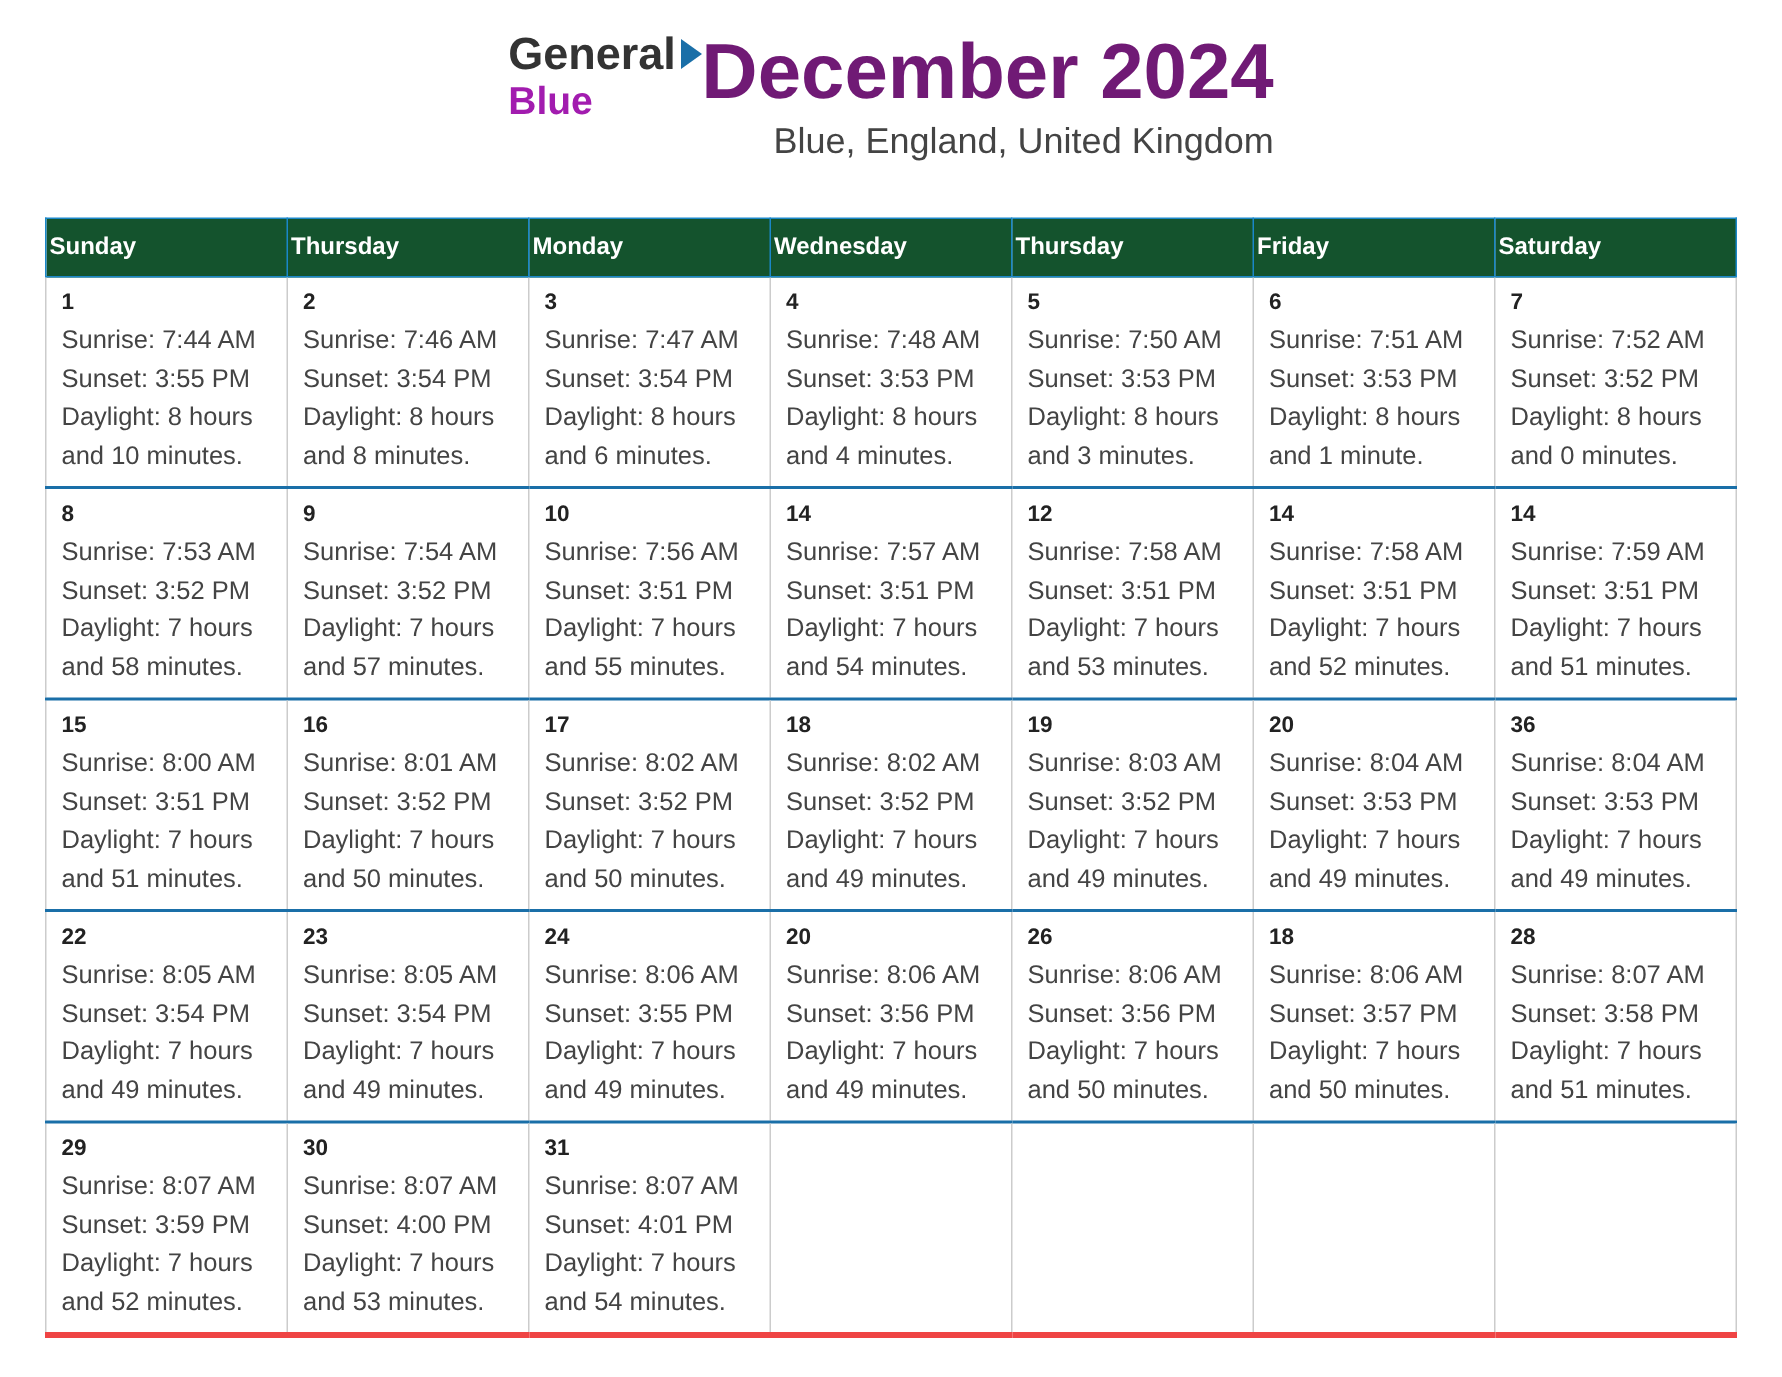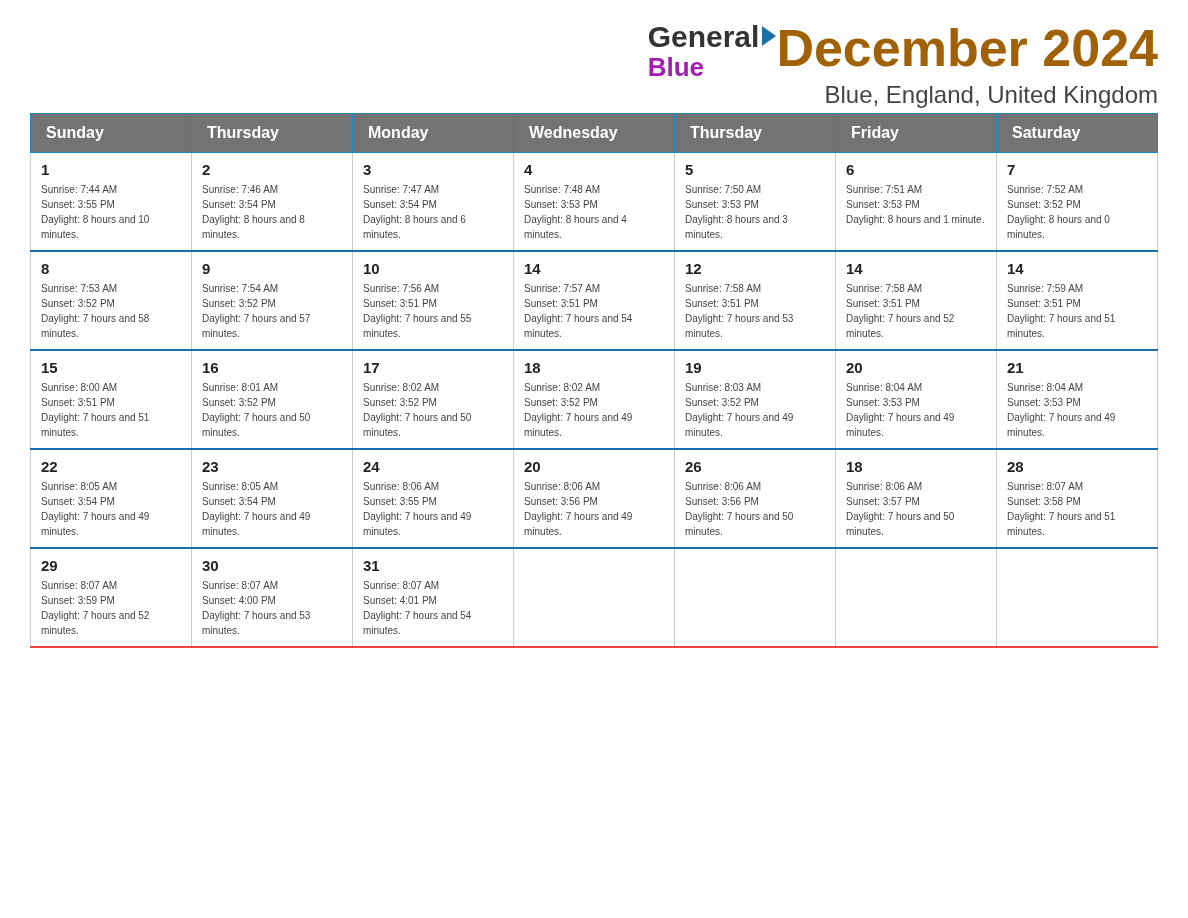--- a/index.html
+++ b/index.html
@@ -5,53 +5,53 @@
     * { margin: 0; padding: 0; box-sizing: border-box; }
     body {
       font-family: Arial, sans-serif;
       background: #fff;
       width: 1188px;
       min-height: 918px;
       padding: 20px 30px;
     }
     .header {
       display: flex;
-      justify-content: flex-end;
+      justify-content: center;
       align-items: flex-start;
-      margin-bottom: 4px;
+      margin-bottom: 36px;
     }
     .logo {
       display: flex;
       flex-direction: column;
       align-items: flex-start;
     }
     .title-block {
       text-align: right;
     }
     .title-block h1 {
       font-size: 52px;
       font-weight: bold;
-      color: #a16207;
+      color: #701a75;
       line-height: 1.1;
     }
     .title-block h2 {
       font-size: 24px;
       font-weight: normal;
       color: #444;
       margin-top: 4px;
     }
     .calendar {
       width: 100%;
       border-collapse: collapse;
       border: 1px solid #1a6fa8;
     }
     .calendar th {
-      background-color: #737373;
+      background-color: #14532d;
       color: #fff;
-      padding: 10px 15px;
+      padding: 10px 2px;
       font-size: 16px;
       font-weight: bold;
       text-align: left;
       border: 1px solid #1a87c8;
     }
     .calendar td {
       vertical-align: top;
       padding: 8px 10px;
       border: 1px solid #ccc;
       border-bottom: 2px solid #1a6fa8;
@@ -61,26 +61,26 @@
       min-height: 100px;
     }
     .calendar td .day-num {
       font-size: 15px;
       font-weight: bold;
       color: #222;
       margin-bottom: 4px;
       display: block;
     }
     .calendar td .day-info {
-      font-size: 10px;
+      font-size: 17px;
       line-height: 1.5;
       color: #444;
     }
     .calendar tr:last-child td {
-      border-bottom: 2px solid #ef4444;
+      border-bottom: 4px solid #ef4444;
     }
     .empty-cell {
       background: #fff;
     }
     
     .logo-line1 {
       display: flex;
       align-items: center;
       gap: 0;
     }
@@ -295,21 +295,21 @@
       </td>
         <td>
         <span class="day-num">20</span>
         <div class="day-info">
           Sunrise: 8:04 AM<br>
           Sunset: 3:53 PM<br>
           Daylight: 7 hours and 49 minutes.
         </div>
       </td>
         <td>
-        <span class="day-num">21</span>
+        <span class="day-num">36</span>
         <div class="day-info">
           Sunrise: 8:04 AM<br>
           Sunset: 3:53 PM<br>
           Daylight: 7 hours and 49 minutes.
         </div>
       </td>
       </tr>
       <tr>
         <td>
         <span class="day-num">22</span>

